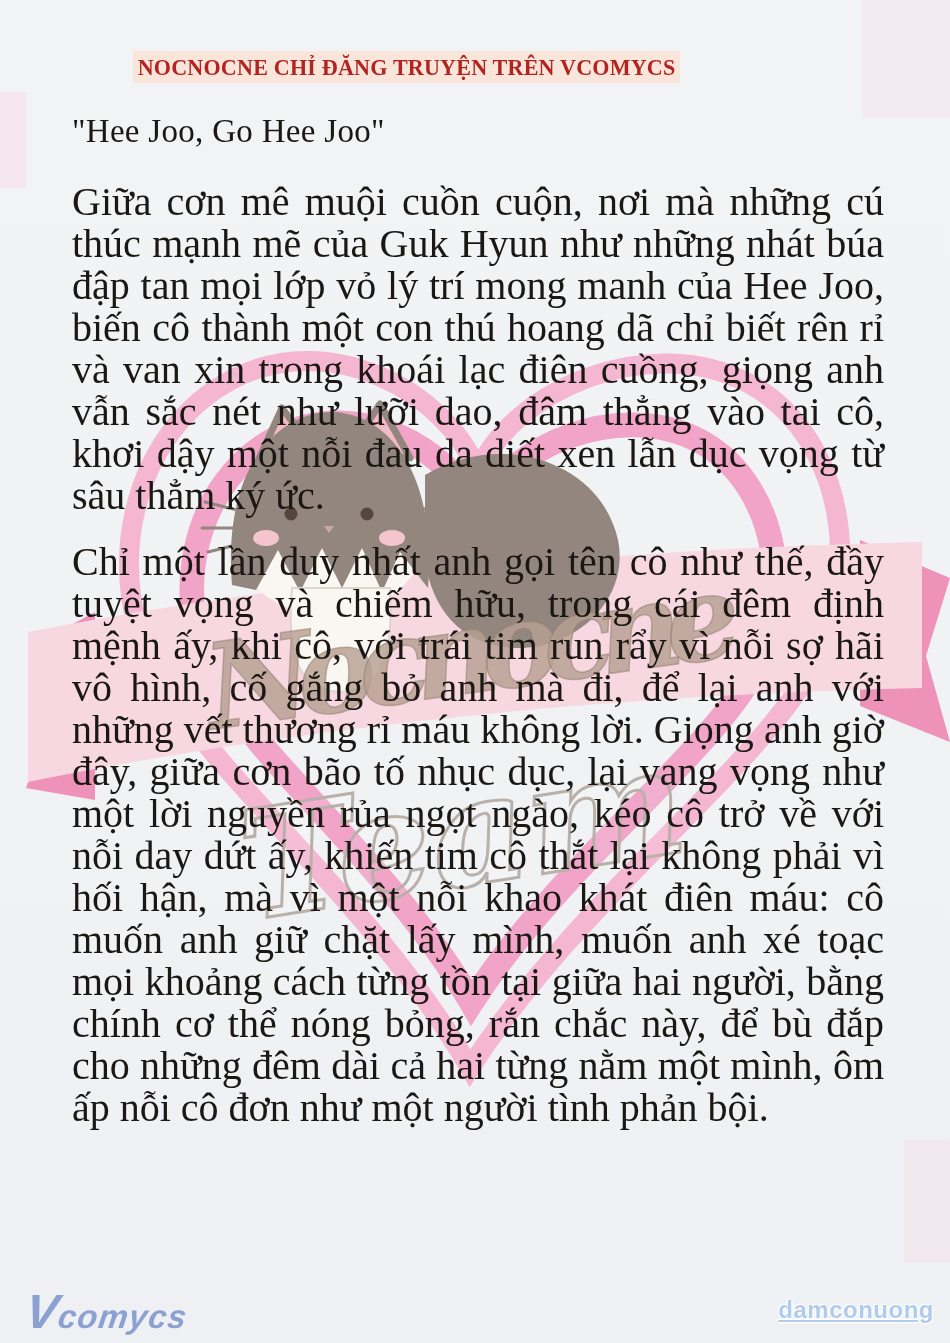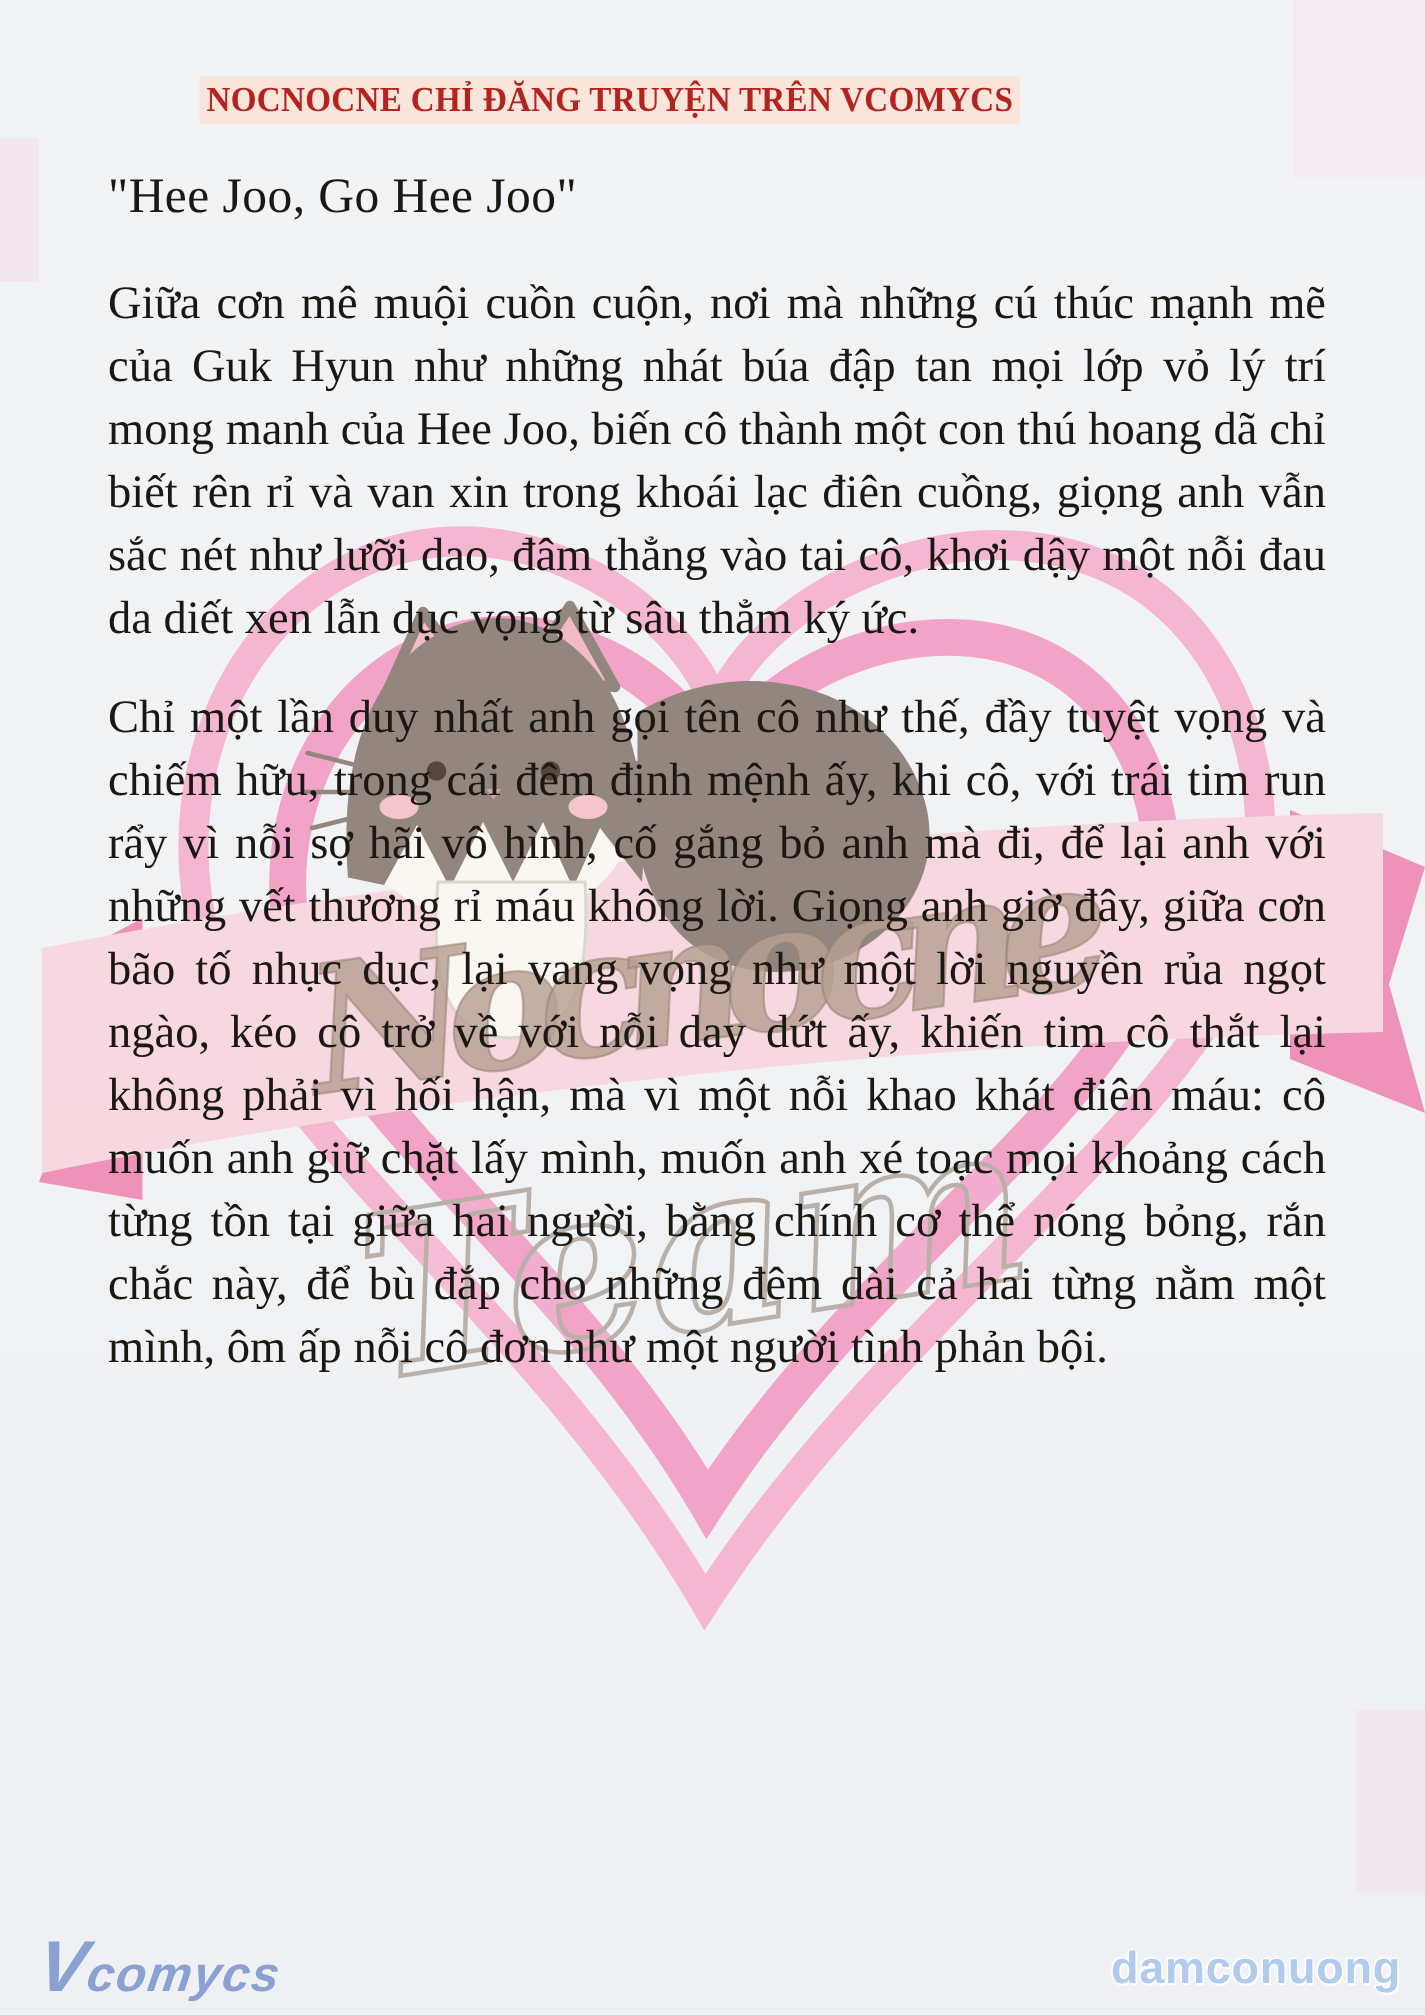--- a/index.html
+++ b/index.html
@@ -34,34 +34,35 @@
   .notice-inner{
     display:inline-block;transform:scaleX(.94);transform-origin:left center;
     background:var(--header-bg,#f9e5da);color:var(--header-red,#b32421);
     font-weight:bold;font-size:23.5px;line-height:30px;padding:1px 5px;letter-spacing:.2px;
     font-family:"Liberation Serif",serif;
   }
 
   
   .content{position:absolute;left:72px;top:110px;width:812px;z-index:2;color:var(--text,#1b1713);}
   .title{font-size:33px;font-weight:normal;margin:0 0 28px 0;line-height:1.3;letter-spacing:.3px;}
-  .para{font-size:31px;line-height:42px;text-align:justify;text-justify:inter-word;margin:0 0 24px 0;}
+  .para{font-size:40px;line-height:42px;text-align:justify;text-justify:inter-word;margin:0 0 24px 0;}
 
   
   .logo{position:absolute;left:26px;top:1284px;z-index:2;}
   .logo-text{
     display:block;font-family:"Liberation Sans",sans-serif;font-style:italic;font-weight:bold;
     font-size:33px;letter-spacing:1px;color:var(--logo-blue,#8099cf);transform:skewX(-8deg);opacity:.9;
   }
   .logo-text::first-letter{font-size:48px;}
   .credit{
     position:absolute;right:16px;top:1296px;z-index:2;
-    font-family:"Liberation Sans",sans-serif;font-weight:bold;font-size:30px;letter-spacing:.5px;
+    font-family:"Liberation Sans",sans-serif;font-weight:bold;font-size:24px;letter-spacing:.5px;
     color:var(--credit-blue,#b0cbec);
     text-shadow:0 0 2px #fff,0 0 4px #fff,1px 1px 0 #fff,-1px -1px 0 #fff;
+    text-decoration:underline;
   }
 </style>
 </head>
 <body>
 
 <div class="page">
 
   <div class="tint tint-tl"></div>
   <div class="tint tint-tr"></div>
   <div class="tint tint-br"></div>

